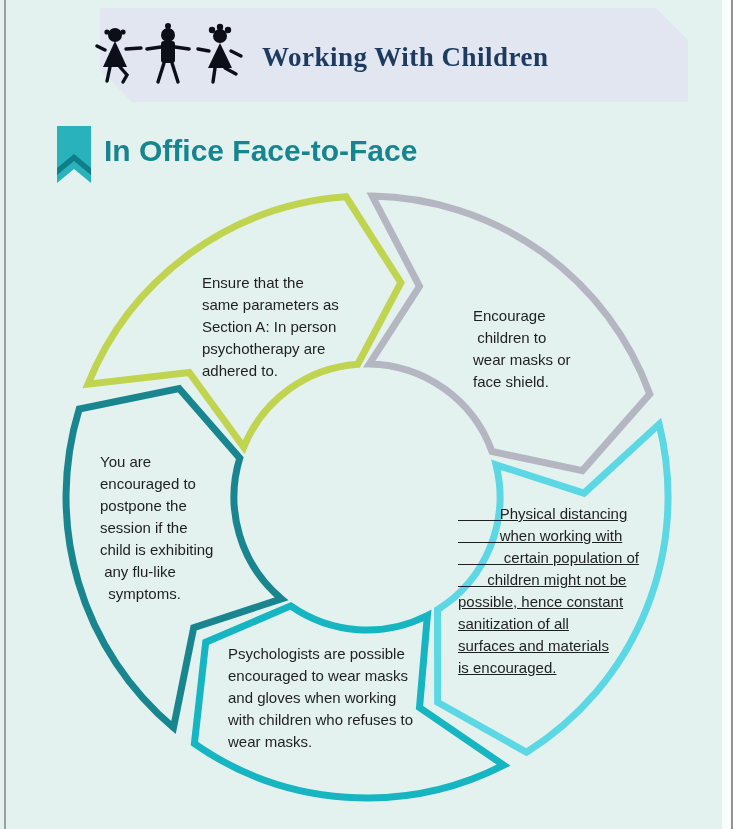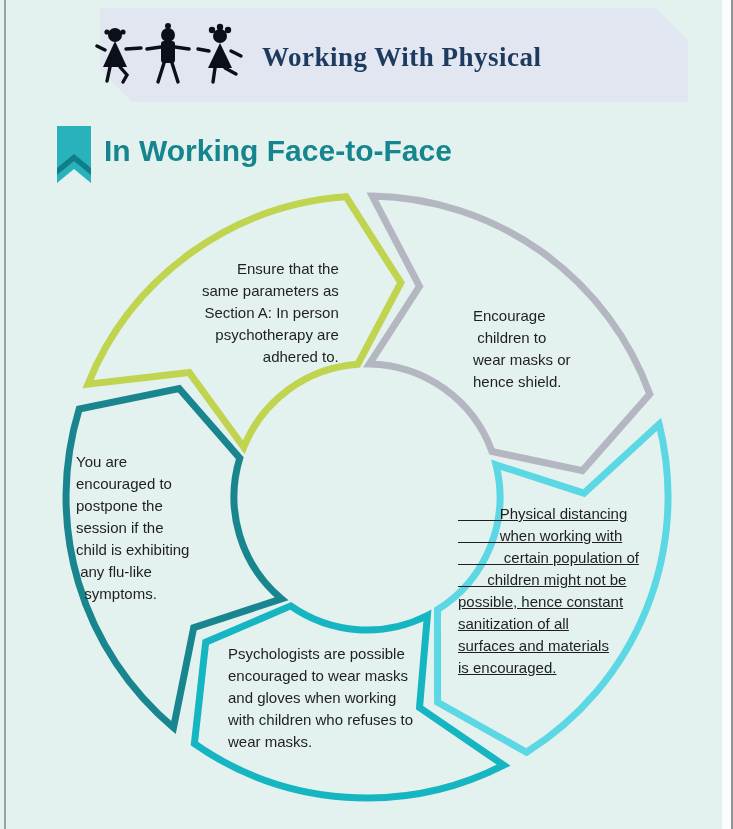--- a/index.html
+++ b/index.html
@@ -29,25 +29,25 @@
     font-weight:bold;font-size:30px;color:#17858f;letter-spacing:0;
   }
 
   #cycle-svg{position:absolute;left:0;top:0;}
 
   .seg-text{
     position:absolute;
     font-size:15px;line-height:22px;color:#1f1f1f;
     white-space:pre;
   }
-  .t-green{left:202px;top:258px;text-align:right;}
+  .t-green{left:202px;top:272px;}
   .t-gray{left:473px;top:305px;}
   .t-cyan{left:458px;top:503px;text-decoration:underline;}
   .t-teal{left:228px;top:643px;}
-  .t-darkteal{left:76px;top:451px;}
+  .t-darkteal{left:100px;top:451px;}
 </style>
 </head>
 <body>
 
 <div class="edge-left"></div>
 <div class="edge-right"></div>
 
 <div class="banner"></div>
 
 <svg class="kids" width="150" height="72" viewBox="0 0 150 72">
@@ -75,46 +75,46 @@
     <circle cx="133" cy="8" r="3.2" stroke="none"></circle>
     <circle cx="125" cy="14" r="7" stroke="none"></circle>
     <polygon points="125,21 113,46 137,46" stroke="none"></polygon>
     <path d="M114,29 L103,27" fill="none"></path>
     <path d="M136,29 L146,34" fill="none"></path>
     <path d="M120,46 L118,60" fill="none"></path>
     <path d="M130,46 L141,52" fill="none"></path>
   </g>
 </svg>
 
-<div class="title">Working With Physical</div>
+<div class="title">Working With Children</div>
 
 <svg class="bookmark" width="36" height="62" viewBox="0 0 36 62">
   <polygon points="0,0 34,0 34,57 17,43 0,57" fill="#2ab2bc"></polygon>
   <polygon points="0,49 17,35 34,49 34,42 17,28 0,42" fill="#0e7e89"></polygon>
 </svg>
 
-<div class="section-heading">In Working Face-to-Face</div>
+<div class="section-heading">In Office Face-to-Face</div>
 
 <svg id="cycle-svg" width="733" height="829" viewBox="0 0 733 829">
     <path d="M87.9,384.2 A301,301 0 0 1 346.0,196.7 L400.9,282.7 L357.7,364.3 A133,133 0 0 0 243.7,447.2 L189.2,372.5 Z" fill="none" stroke="#c0d44f" stroke-width="7" stroke-linejoin="miter"></path>
     <path d="M372.3,196.0 A301,301 0 0 1 649.8,394.1 L582.4,470.6 L492.0,451.5 A133,133 0 0 0 369.3,364.0 L419.5,286.4 Z" fill="none" stroke="#b4b7c2" stroke-width="7" stroke-linejoin="miter"></path>
     <path d="M659.1,424.2 A301,301 0 0 1 526.5,752.3 L437.6,702.2 L437.5,609.8 A133,133 0 0 0 496.0,464.8 L584.0,493.2 Z" fill="none" stroke="#5cd8e4" stroke-width="7" stroke-linejoin="miter"></path>
     <path d="M503.7,765.2 A301,301 0 0 1 194.4,743.6 L205.7,642.2 L290.7,605.9 A133,133 0 0 0 427.4,615.5 L419.5,707.6 Z" fill="none" stroke="#16b5c2" stroke-width="7" stroke-linejoin="miter"></path>
     <path d="M173.5,727.6 A301,301 0 0 1 79.2,409.0 L179.1,388.5 L239.8,458.1 A133,133 0 0 0 281.5,598.9 L193.7,627.6 Z" fill="none" stroke="#19868f" stroke-width="7" stroke-linejoin="miter"></path>
   </svg>
 
 <div class="seg-text t-green">Ensure that the
 same parameters as
 Section A: In person
 psychotherapy are
 adhered to.</div>
 <div class="seg-text t-gray">Encourage
  children to
 wear masks or
-hence shield.</div>
+face shield.</div>
 <div class="seg-text t-cyan">          Physical distancing
           when working with
            certain population of
        children might not be
 possible, hence constant
 sanitization of all
 surfaces and materials
 is encouraged.</div>
 <div class="seg-text t-teal">Psychologists are possible
 encouraged to wear masks

